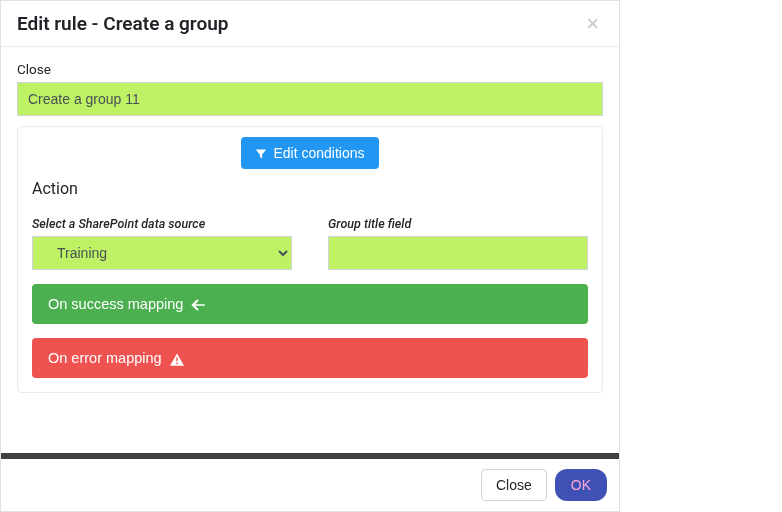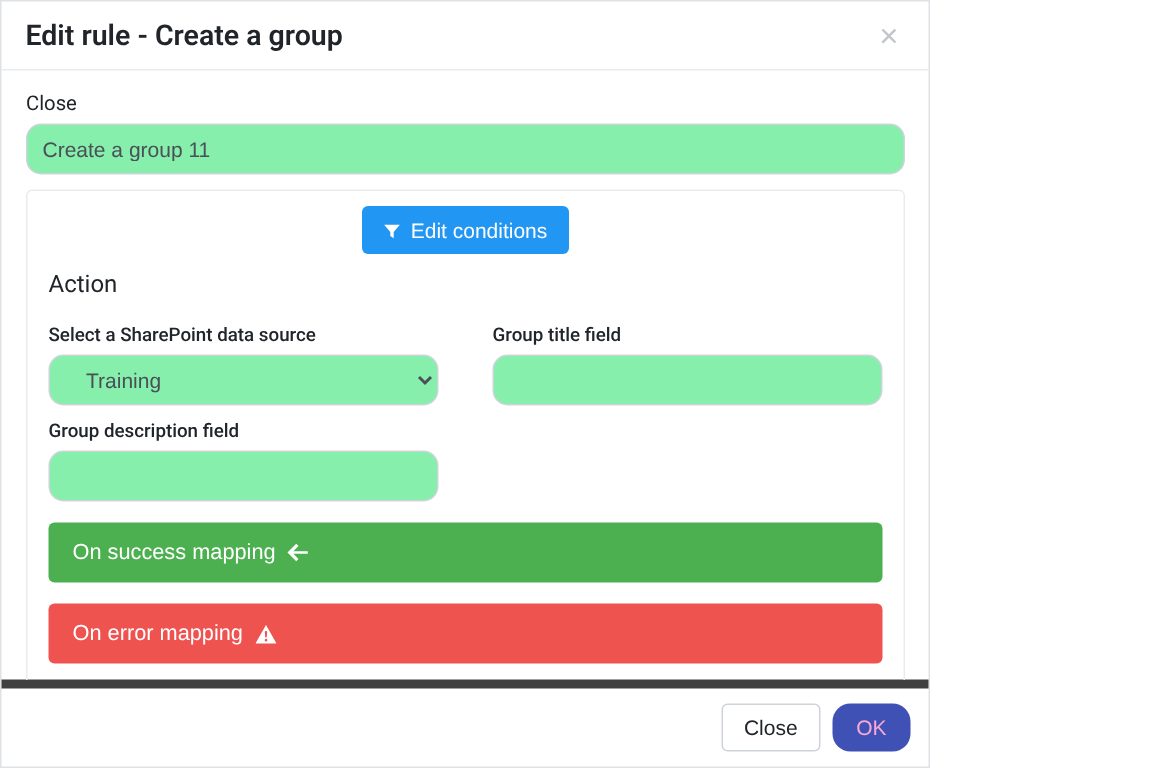--- a/index.html
+++ b/index.html
@@ -49,29 +49,30 @@
     font-size: 13.5px;
     color: #212529;
     margin-bottom: 5px;
   }
   .label-sm {
     display: block;
     font-size: 12.5px;
     color: #212529;
     font-weight: 500;
     margin-bottom: 5px;
+    font-style: italic;
   }
   .text-input, .select {
     width: 100%;
     height: 34px;
     border: 1px solid #ced4da;
-    border-radius: 10px;
+    border-radius: 0;
     padding: 6px 10px;
     font-size: 14px;
-    background: #86efac;
+    background: #bef264;
     color: #495057;
   }
   .select { appearance: auto; padding-left: 20px; }
   .card {
     border: 1px solid #e9ecef;
     border-radius: 4px;
     padding: 10px 14px 14px 14px;
     margin-top: 6px;
   }
   .card-top-btn {
@@ -180,27 +181,20 @@
           <select class="select">
             <option>Training</option>
           </select>
         </div>
         <div class="col">
           <label class="label-sm">Group title field</label>
           <input type="text" class="text-input" value="" style="">
         </div>
       </div>
 
-      <div class="row" style="margin-top:10px">
-        <div class="col">
-          <label class="label-sm">Group description field</label>
-          <input type="text" class="text-input" value="" style="">
-        </div>
-        <div class="col"></div>
-      </div>
 
       <button class="bar bar-success">
         <span>On success mapping</span>
         <span>
           <svg width="14" height="12" viewBox="0 0 16 14" fill="#fff">
               <path d="M16 6H4.8l4-4L7 .2.2 7 7 13.8 8.8 12l-4-4H16z"></path>
             </svg>
         </span>
       </button>
 

